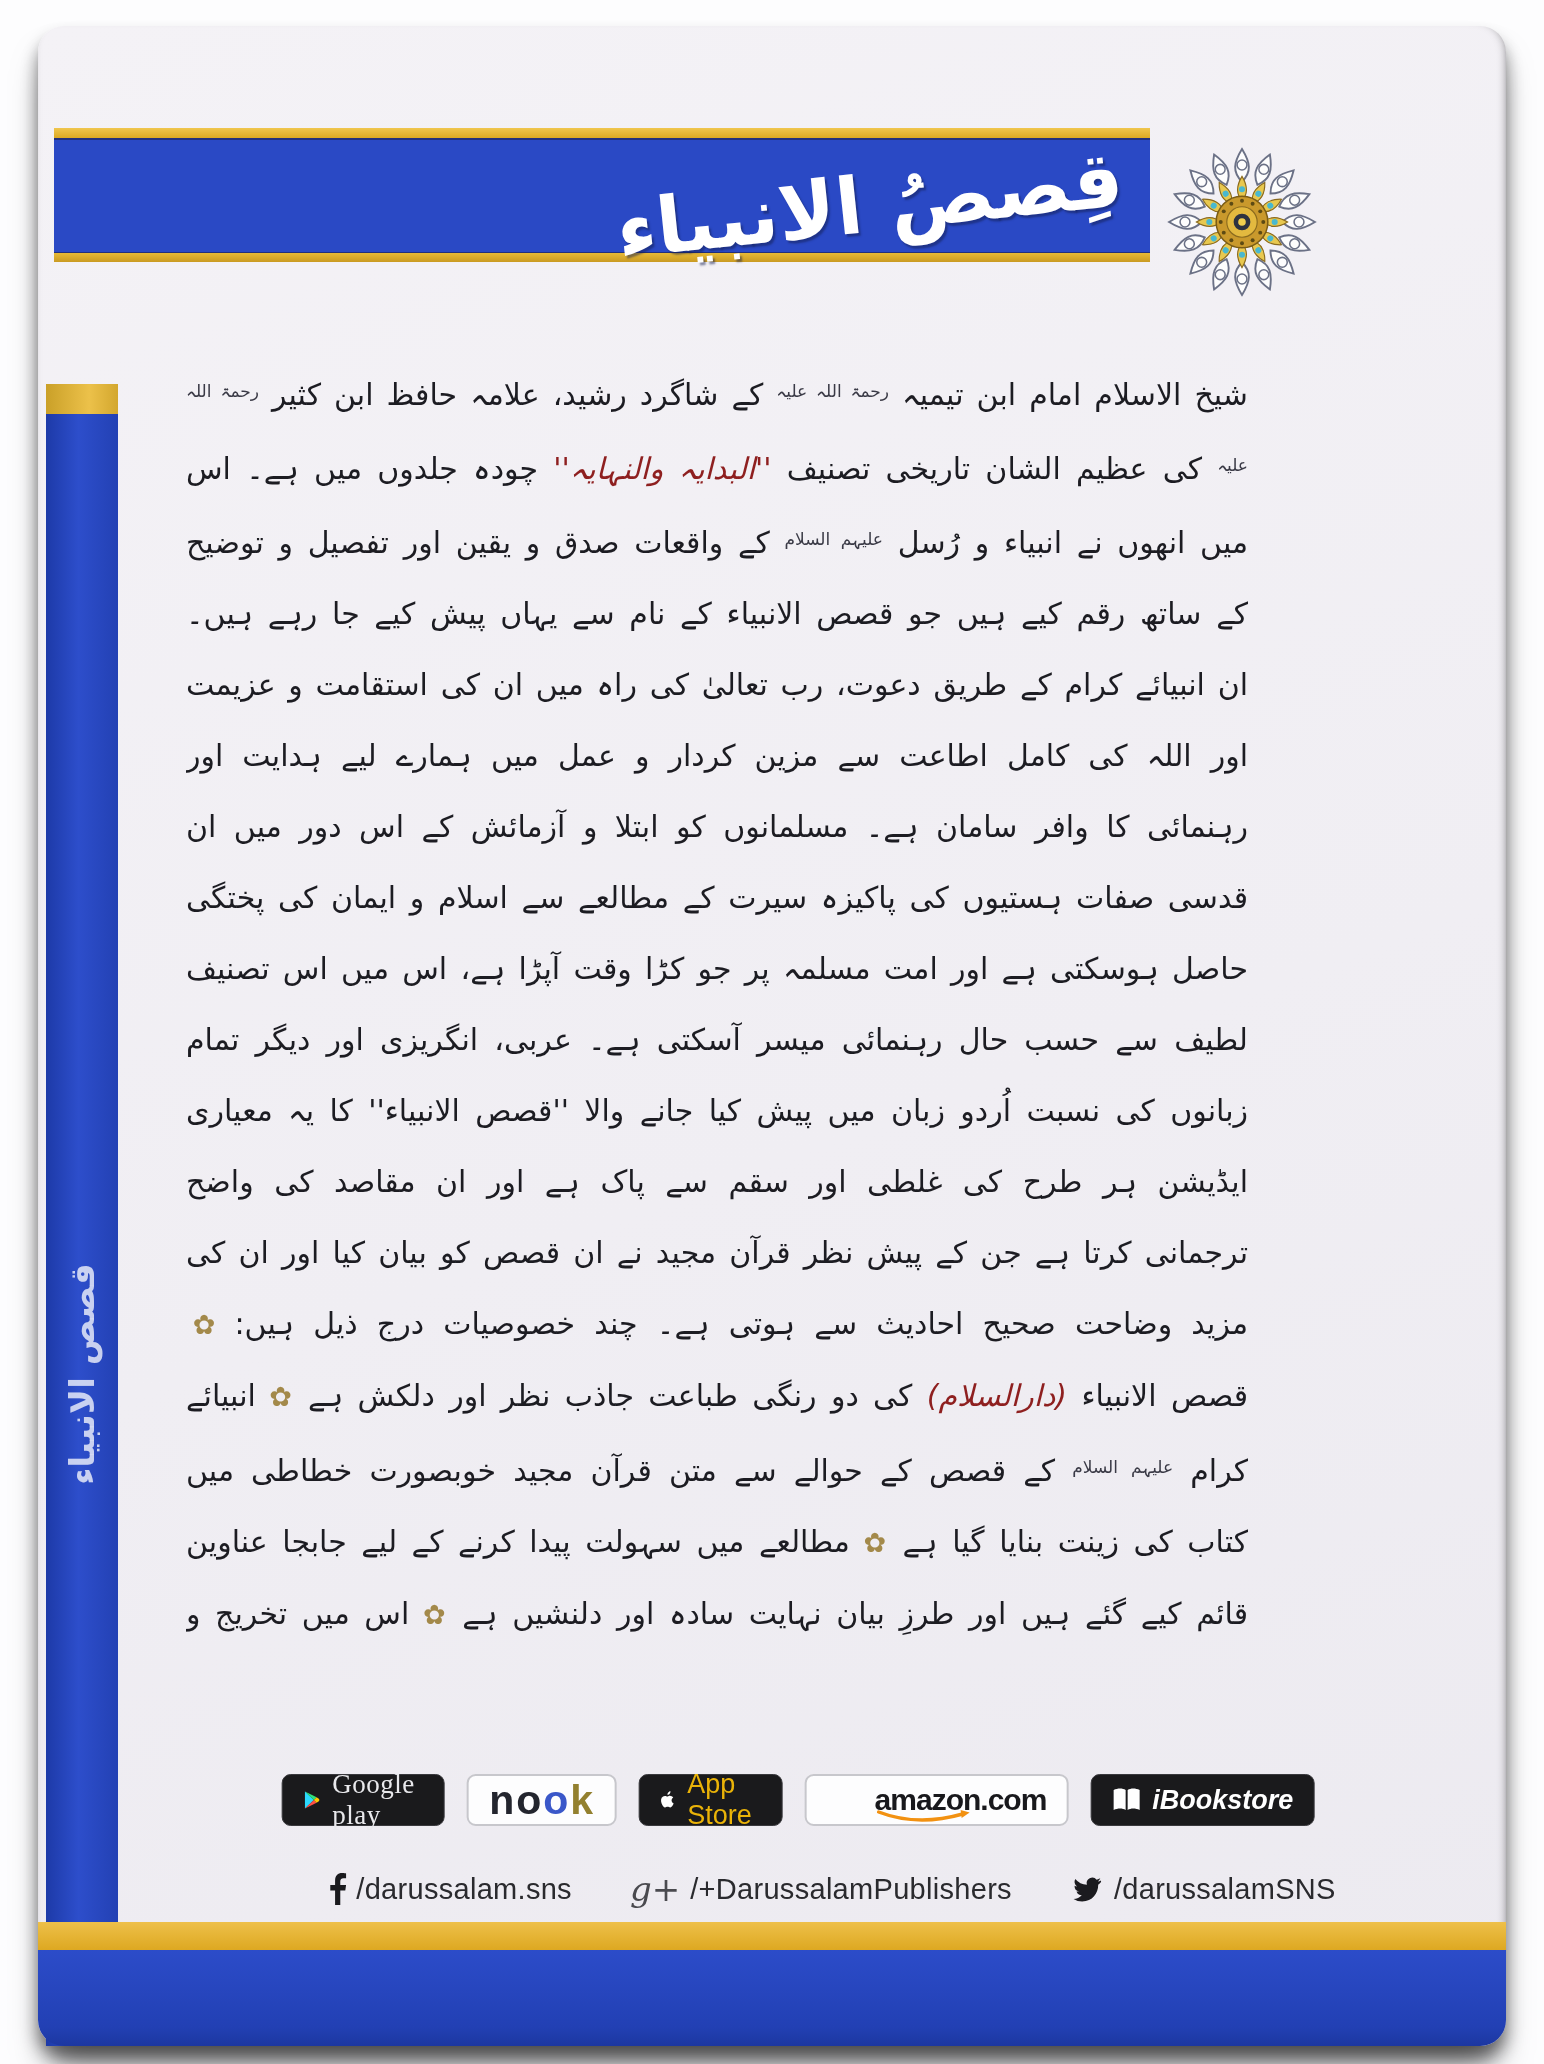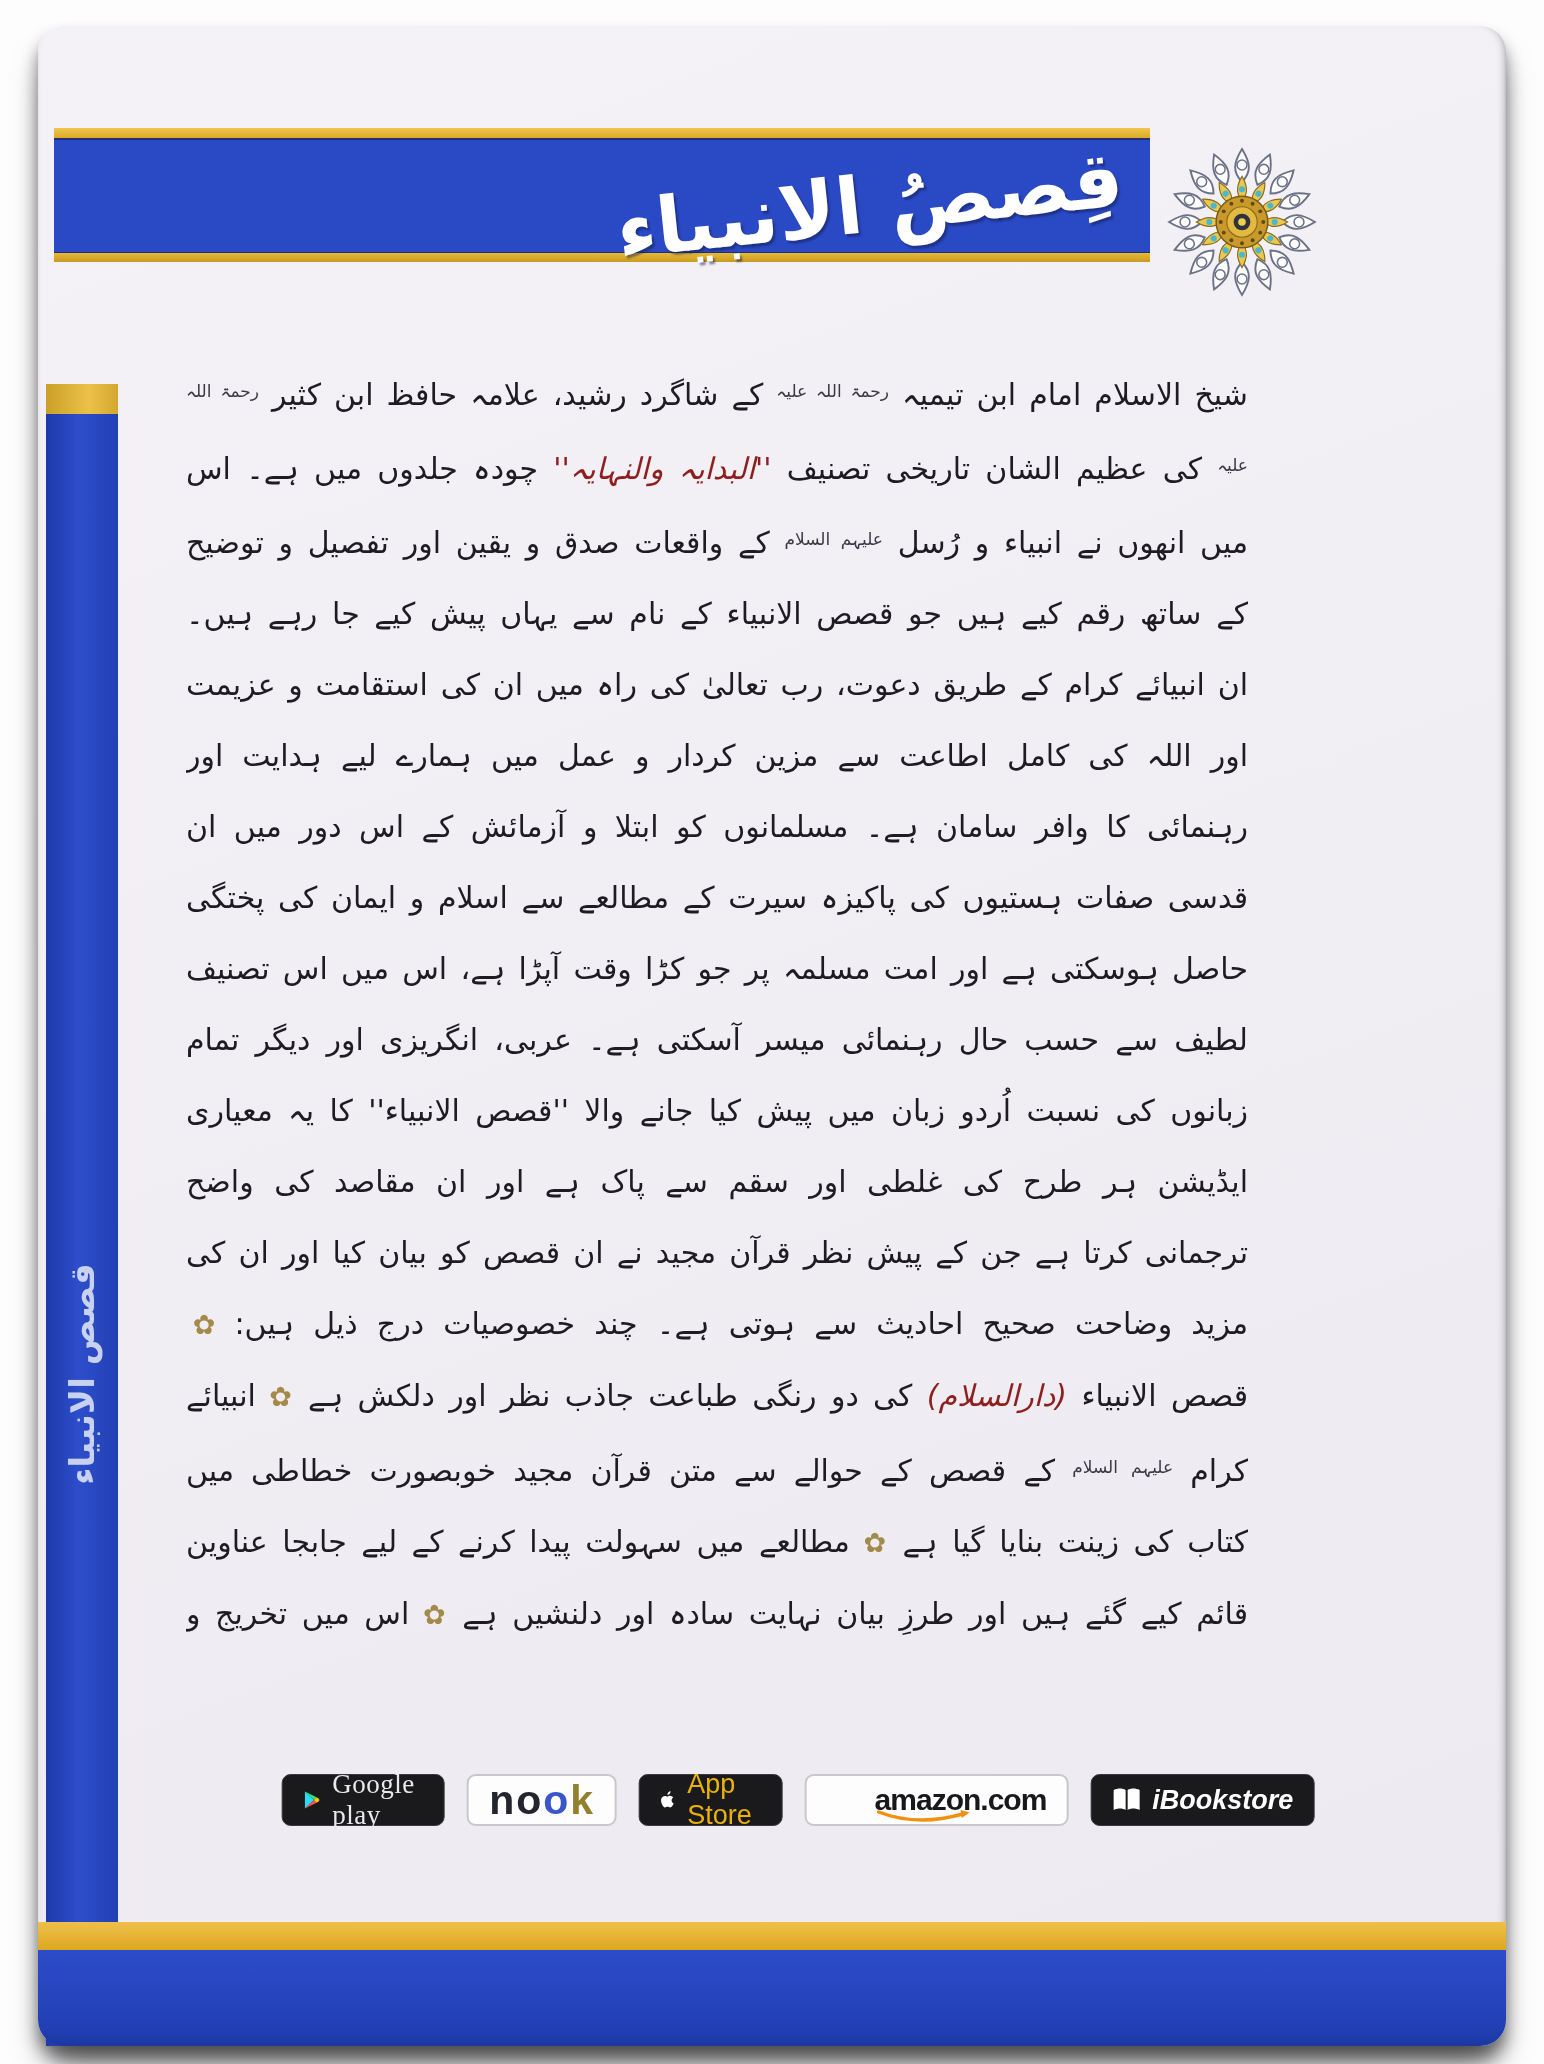--- a/index.html
+++ b/index.html
@@ -180,17 +180,35 @@
       </div>
       <div class="badge dark">
         <svg width="30" height="26" viewBox="0 0 30 26">
           <path fill="#ffffff" d="M2 3 C6 1 11 1 14 3 L14 23 C11 21 6 21 2 23 Z"></path>
           <path fill="#ffffff" d="M28 3 C24 1 19 1 16 3 L16 23 C19 21 24 21 28 23 Z"></path>
         </svg>
         <span class="ib-label">iBookstore</span>
       </div>
     </div>
 
+    <div class="social">
+      <div class="social-item">
+        <svg width="18" height="32" viewBox="0 0 18 32">
+          <path fill="#1a1a1e" d="M12 32 L12 17.5 L17 17.5 L17.8 12 L12 12 L12 8.4 C12 6.8 12.8 5.3 15.2 5.3 L18 5.3 L18 .4 C17.5 .3 15.8 0 13.8 0 C9.6 0 6.8 2.6 6.8 7.6 L6.8 12 L2 12 L2 17.5 L6.8 17.5 L6.8 32 Z"></path>
+        </svg>
+        <span class="social-handle">/darussalam.sns</span>
+      </div>
+      <div class="social-item">
+        <span class="gplus-glyph">g+</span>
+        <span class="social-handle">/+DarussalamPublishers</span>
+      </div>
+      <div class="social-item">
+        <svg width="34" height="30" viewBox="0 0 24 24">
+          <path fill="#1b1b1f" d="M23 5.1c-.8.4-1.7.7-2.6.8a4.6 4.6 0 0 0 2-2.5c-.9.5-1.9.9-2.9 1.1a4.5 4.5 0 0 0-7.8 4.1A12.8 12.8 0 0 1 2.4 4a4.5 4.5 0 0 0 1.4 6 4.4 4.4 0 0 1-2-.6v.1a4.5 4.5 0 0 0 3.6 4.4 4.6 4.6 0 0 1-2 .1A4.5 4.5 0 0 0 7.6 17 9 9 0 0 1 1 19.9 12.7 12.7 0 0 0 7.9 22c8.3 0 12.8-6.9 12.8-12.8v-.6c.9-.6 1.6-1.4 2.3-2.3z"></path>
+        </svg>
+        <span class="social-handle">/darussalamSNS</span>
+      </div>
+    </div>
 
     <div class="bottom-gold"></div>
     <div class="bottom-blue"></div>
   </div>
 </div>
 
 </body></html>

